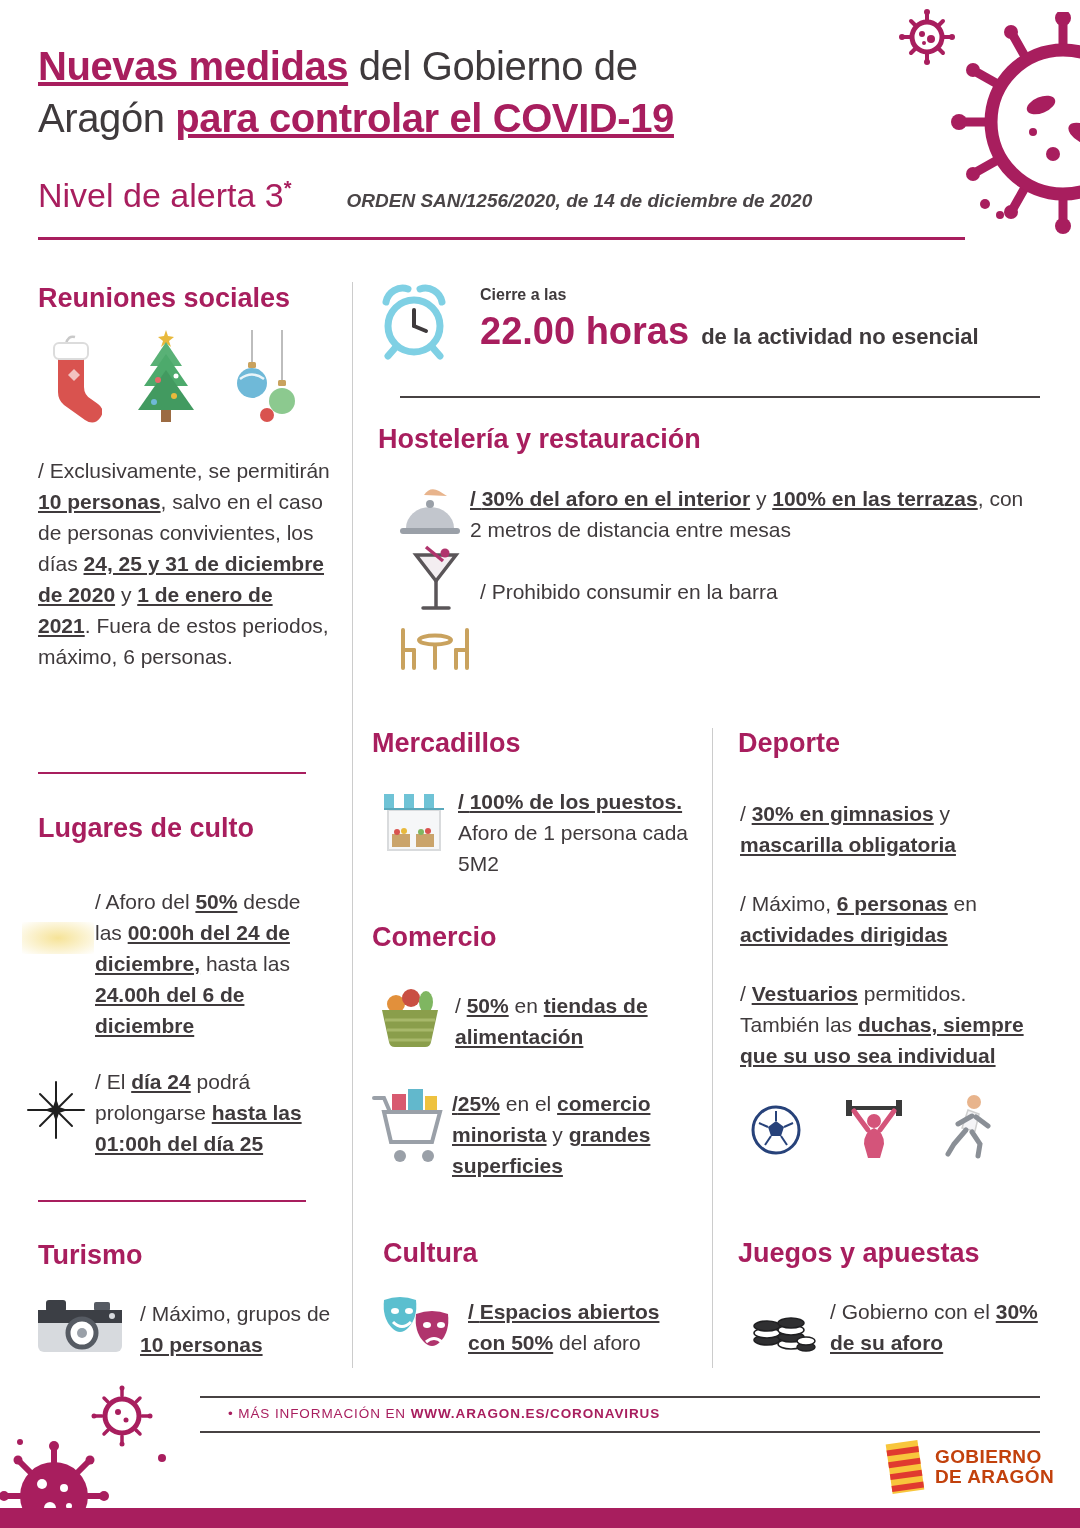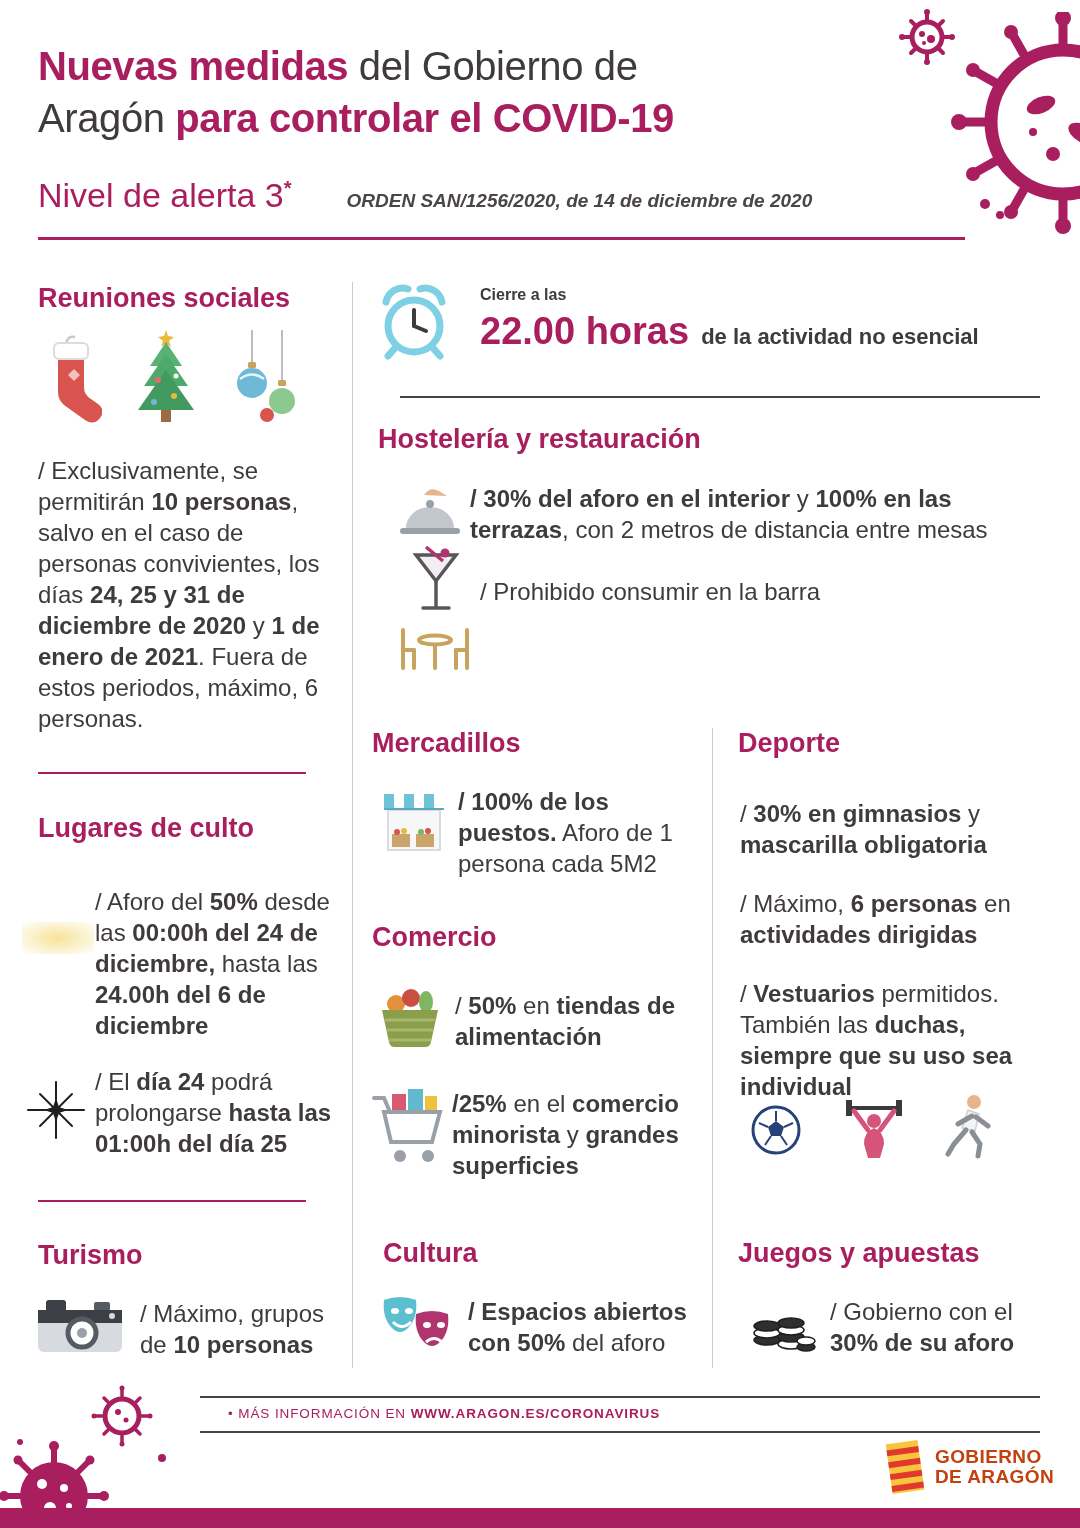--- a/index.html
+++ b/index.html
@@ -1,32 +1,32 @@
 <!DOCTYPE html>
 <html style="--accent: #a81e5e; --dark: #3f3a3c; --teal: #7fd0e4; --flag_red: #e03a2f; --flag_yellow: #f8c63c;"><head>
 <meta charset="utf-8">
 <style>
   :root { --accent:#a81e5e; --dark:#3f3a3c; --teal:#7fd0e4; }
   * { margin:0; padding:0; box-sizing:border-box; }
   body { background:#e9e9e9; }
   .page { position:relative; width:1080px; height:1528px; background:#ffffff; overflow:hidden;
           font-family:"Liberation Sans", sans-serif; color:var(--dark); }
   .abs { position:absolute; }
-  .b { font-weight:700; }
+  .b { font-weight:700;text-decoration:underline; }
   .m { color:var(--accent); }
   .title { font-size:40px; line-height:52px; font-weight:400; letter-spacing:-0.4px; color:var(--dark); }
   .alert { font-size:34px; color:var(--accent); }
   .alert-mark { font-size:20px; font-weight:700; color:var(--accent); transform:translateY(-12px); display:inline-block; }
   .order { font-style:italic; font-size:19px; font-weight:700; margin-left:55px; color:#4a4547; }
   .rule-accent { height:3px; background:var(--accent); }
   .div-accent { height:2px; background:var(--accent); }
   .rule-dark { height:2px; background:#474243; }
   .vline { width:1px; background:#cccccc; }
   .sec-heading { font-size:27px; font-weight:700; color:var(--accent); }
-  .item { font-size:24px; line-height:31px; color:var(--dark); }
+  .item { font-size:21px; line-height:31px; color:var(--dark); }
   .closing-intro { font-size:16px; font-weight:700; }
   .closing-line2 { display:flex; align-items:baseline; gap:12px;justify-content:space-between; }
   .closing-time { font-size:38px; font-weight:700; color:var(--accent); }
   .closing-scope { font-size:22px; font-weight:700; }
   .info { font-size:13.5px; letter-spacing:0.9px; color:var(--accent); }
   .info .link { font-weight:700;margin-top:14px; }
   .logo { display:flex; align-items:center; gap:10px; }
   .logo-text { font-size:19px; font-weight:700; line-height:20px; letter-spacing:0.4px; color:#c2410c; }
   .bottom-bar { background:var(--accent); }
   .glow { background:radial-gradient(ellipse at center, rgba(245,224,140,0.9), rgba(245,224,140,0)); }

